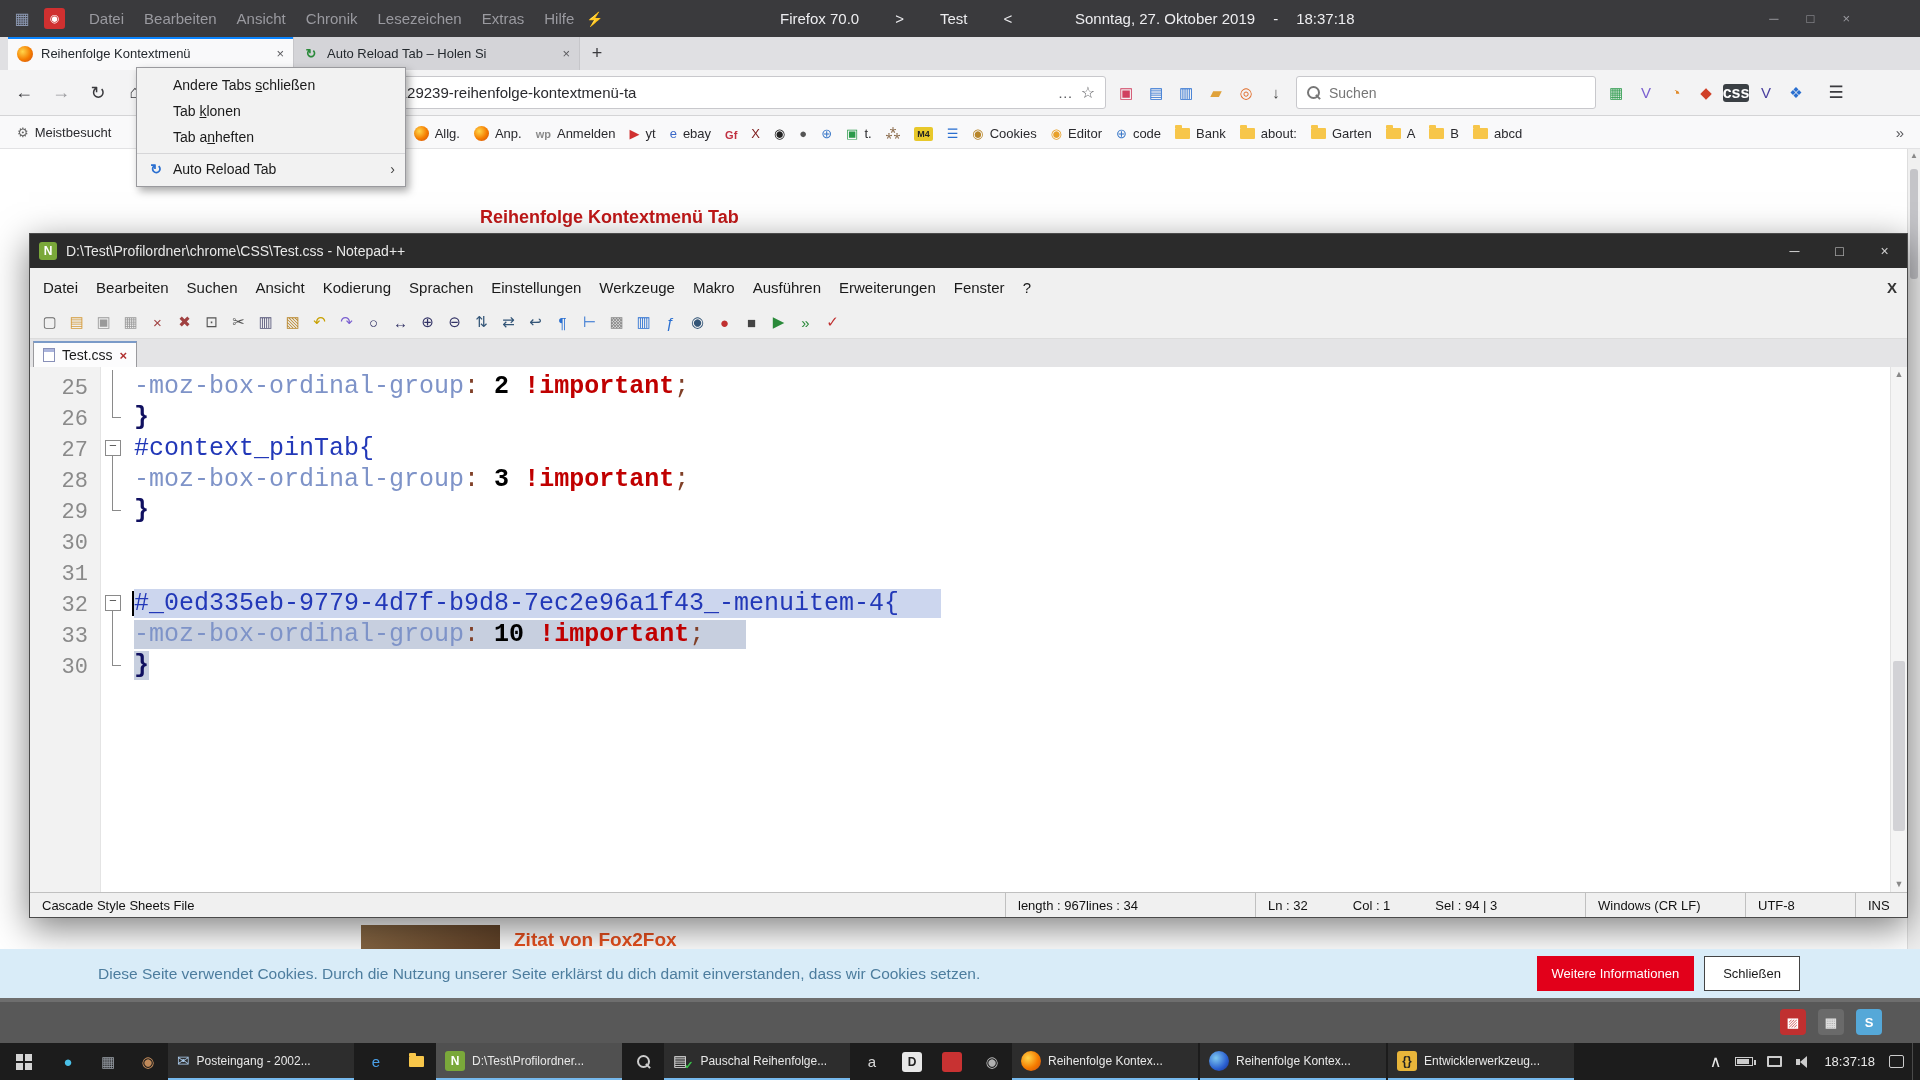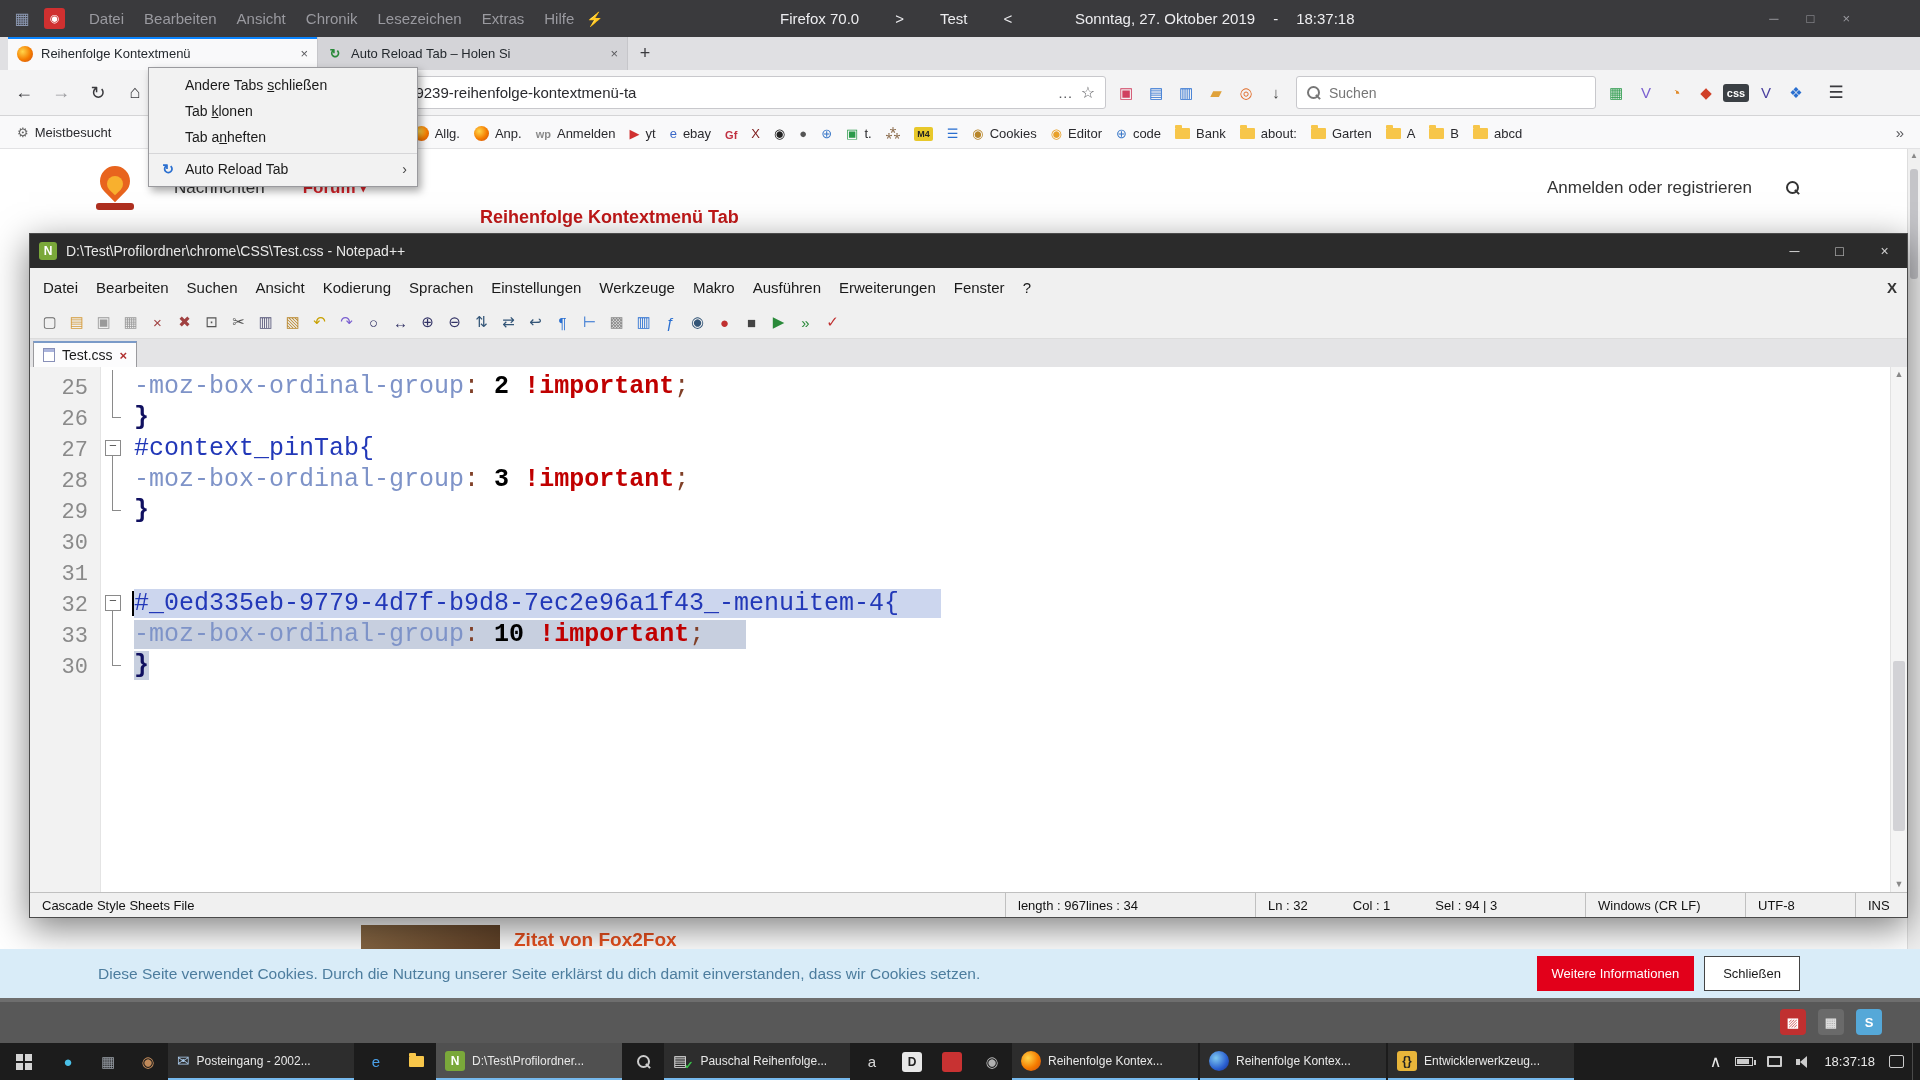--- a/index.html
+++ b/index.html
@@ -14,40 +14,40 @@
   #desktop-bar .menus{display:flex;margin-left:14px}
   #desktop-bar .menus span{padding:0 10px;cursor:default}
   .db-bolt{color:#e8a02a;font-size:14px;margin-left:2px}
   .db-center{position:absolute;left:780px;display:flex;gap:36px;color:#ededf0}
   .db-date{position:absolute;left:1075px;display:flex;gap:18px;color:#ededf0}
   .db-controls{position:absolute;right:70px;display:flex;gap:28px;color:#9a9aa0;font-size:13px}
 
   
   #tabbar{position:absolute;top:37px;left:0;width:1920px;height:33px;background:#e0e0e3;display:flex;align-items:stretch;z-index:10}
   .tabs{display:flex;margin-left:8px}
-  .tab{display:flex;align-items:center;gap:8px;width:310px;padding:0 9px;font-size:13px;color:#24292e;border-right:1px solid #c6c6ca;background:#d4d4d8}
+  .tab{display:flex;align-items:center;gap:8px;width:286px;padding:0 9px;font-size:13px;color:#24292e;border-right:1px solid #c6c6ca;background:#d4d4d8}
   .tab.active{background:#f9f9fa;box-shadow:inset 0 2px 0 #0a84ff}
   .tab-ico{display:inline-flex;align-items:center;justify-content:center;width:16px;height:16px;font-size:13px;flex:none}
   .tab-ico.fox{border-radius:50%;background:radial-gradient(circle at 35% 35%,#ffd54a,#f57c00 55%,#c84a14)}
   .tab-ico.green{color:#2a8a3a;font-weight:bold}
   .tab-label{white-space:nowrap;overflow:hidden;flex:1}
   .tab-close{color:#5a5a5e;flex:none}
   .newtab{width:34px;display:flex;align-items:center;justify-content:center;font-size:18px;color:#3a3a3e}
 
   
   #navbar{position:absolute;top:70px;left:0;width:1920px;height:46px;background:#f3f3f4;border-bottom:1px solid #d4d4d6;display:flex;align-items:center;padding:0 8px;gap:5px;z-index:10}
   .nav-btn{width:32px;height:32px;display:flex;align-items:center;justify-content:center;font-size:18px;color:#3a3a3e;flex:none}
   .nav-btn.dim{color:#9a9a9e}
   #urlbar{width:950px;height:33px;background:#fff;border:1px solid #c8c8cc;border-radius:3px;display:flex;align-items:center;padding:0 10px;font-size:15px;color:#2a2a2e;flex:none}
   #urlbar .url{white-space:nowrap;overflow:hidden;flex:1}
   #urlbar .udots{margin:0 8px;color:#5a5a5e}
   #urlbar .ustar{color:#5a5a5e;font-size:16px}
   .nav-icons{display:flex;align-items:center}
   .nav-ico{width:30px;height:30px;display:flex;align-items:center;justify-content:center;font-size:15px;flex:none}
-  .nav-ico.badge{font-size:11px;font-weight:bold;border-radius:3px;width:26px;height:18px;margin:0 2px}
+  .nav-ico.badge{font-size:16px;font-weight:bold;border-radius:3px;width:26px;height:18px;margin:0 2px}
   #searchbox{width:300px;height:33px;background:#fff;border:1px solid #c8c8cc;border-radius:3px;display:flex;align-items:center;gap:8px;padding:0 10px;flex:none}
   #searchbox input{border:none;outline:none;font-size:14px;width:230px;color:#333;font-family:"Liberation Sans",sans-serif;background:transparent}
   .hamburger{width:36px;height:32px;display:flex;align-items:center;justify-content:center;font-size:17px;color:#3a3a3e;margin-left:2px}
 
   .mag{position:relative;width:14px;height:14px;display:inline-block;flex:none}
   .mag::before{content:"";position:absolute;width:9px;height:9px;border:2px solid #777;border-radius:50%;left:0;top:0}
   .mag::after{content:"";position:absolute;width:2px;height:6px;background:#777;transform:rotate(-45deg);left:10px;top:8px}
   .mag.dark::before{border-color:#333}
   .mag.dark::after{background:#333}
 
@@ -84,21 +84,21 @@
   .page-scrollbar .arr{display:block;height:14px;line-height:14px}
   .pthumb{position:absolute;left:2px;right:2px;top:20px;height:110px;background:#c4c4c8;border-radius:3px}
 
   
   #cookiebar{position:absolute;top:949px;left:0;width:1920px;height:49px;background:#d9ecf8;display:flex;align-items:center;z-index:25}
   #cookiebar .txt{margin-left:98px;color:#4d7d9e;font-size:15.5px}
   .btn-info{margin-left:auto;background:#e2001a;color:#fff;font-size:13px;border:none;padding:10px 15px;font-family:"Liberation Sans",sans-serif}
   .btn-close{margin:0 120px 0 10px;background:#fff;color:#1a1a1a;font-size:13px;border:1px solid #444;padding:9px 18px;font-family:"Liberation Sans",sans-serif}
 
   
-  #ctxmenu{position:absolute;left:148px;top:67px;width:270px;background:#f2f2f2;border:1px solid #9a9a9e;box-shadow:3px 4px 8px rgba(0,0,0,.35);padding:4px 0;z-index:60;font-size:14px;color:#1a1a1a}
+  #ctxmenu{position:absolute;left:136px;top:67px;width:270px;background:#f2f2f2;border:1px solid #9a9a9e;box-shadow:3px 4px 8px rgba(0,0,0,.35);padding:4px 0;z-index:60;font-size:14px;color:#1a1a1a}
   .ctx-item{position:relative;padding:5px 26px 5px 36px;display:flex;align-items:center}
   .ctx-item.sep-above{border-top:1px solid #d6d6d8;margin-top:3px;padding-top:7px}
   .ctx-ico{position:absolute;left:8px;width:22px;text-align:center;color:#2a6fd0;font-weight:bold}
   .ctx-ico:empty{display:none}
   .ctx-sub{position:absolute;right:10px;color:#444}
   .ctx-sub:empty{display:none}
 
   
   #npp{position:absolute;left:29px;top:233px;width:1879px;height:685px;background:#f0f0f0;border:1px solid #4a4a4a;box-shadow:0 10px 34px rgba(0,0,0,.5);z-index:20;display:flex;flex-direction:column}
   .npp-title{height:34px;background:#2b2b2b;color:#e8e8e8;display:flex;align-items:center;font-size:14px;flex:none}
@@ -405,33 +405,20 @@
 
         <div class="bm">
           <span class="bm-ico folder"></span>
           <span class="bm-label">abcd</span>
         </div>
       </div>
     <span class="bm-more">»</span>
   </div>
 
   <main id="page">
-    <div class="site-header">
-      <span class="flame">
-          <i class="f1"></i>
-          <i class="f2"></i>
-        </span>
-      <span class="nav-item">Nachrichten</span>
-      <span class="nav-item forum">
-          <span>Forum</span>
-          <span class="caret">▾</span>
-        </span>
-      <span class="login">Anmelden oder registrieren</span>
-      <span class="mag dark"></span>
-    </div>
     <div class="clipped-heading">Reihenfolge Kontextmenü Tab</div>
     <div class="avatar"></div>
     <div class="quote-header">Zitat von Fox2Fox</div>
     <div class="page-scrollbar">
       <span class="arr">▲</span>
       <span class="pthumb"></span>
     </div>
   </main>
 
   <div id="cookiebar">

